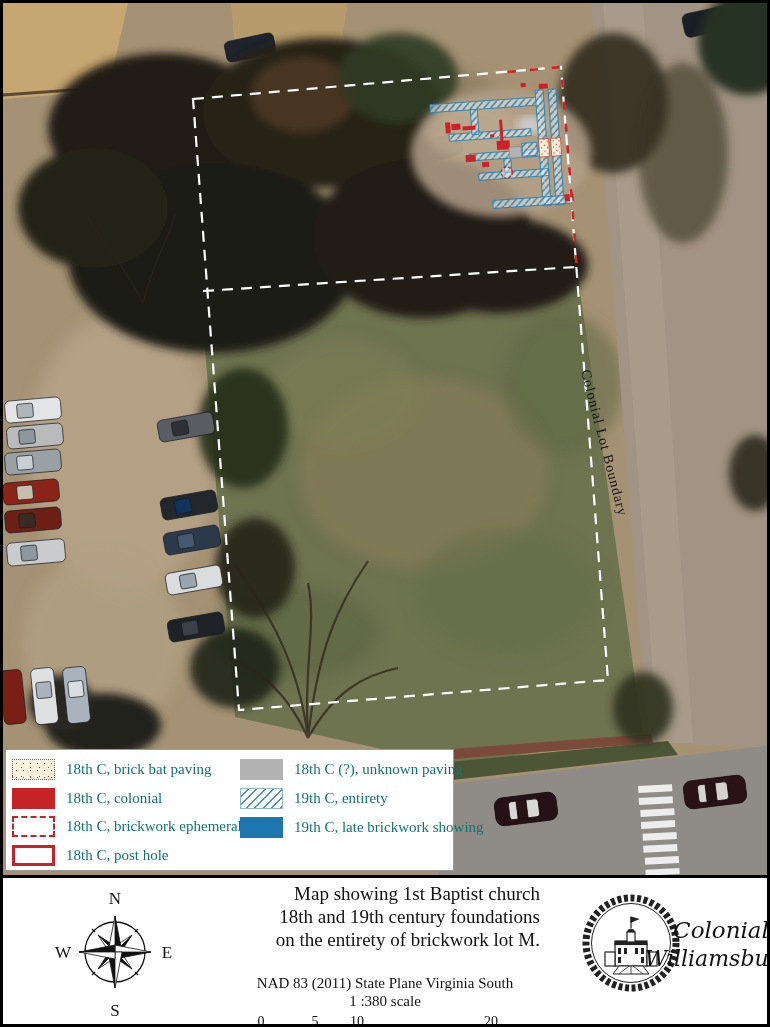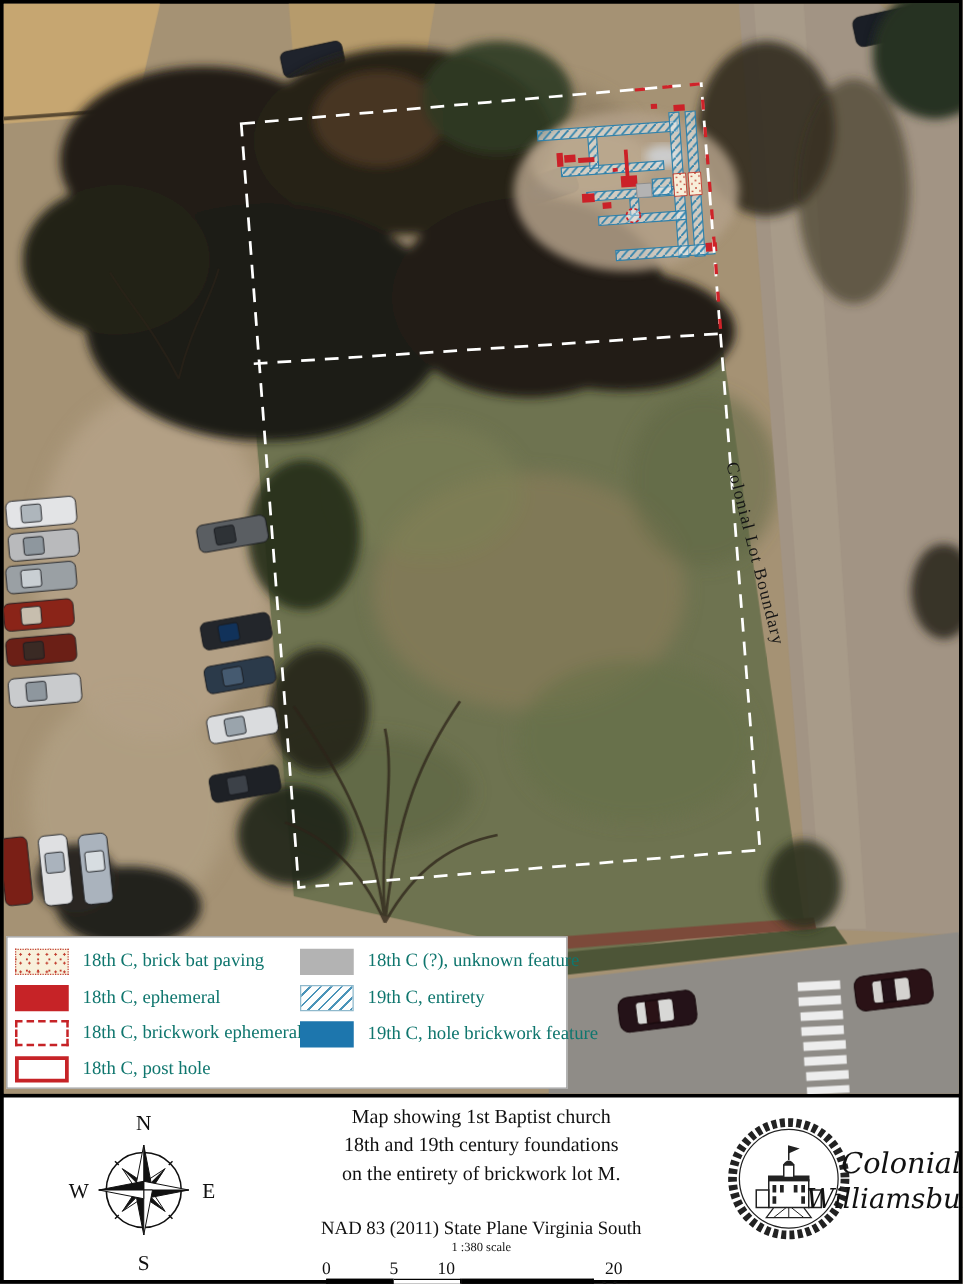--- a/index.html
+++ b/index.html
@@ -25,23 +25,23 @@
   .sw-gray{background:#b3b3b3;}
   .sw-hatch{background-color:#fdfdfd;
       background-image:repeating-linear-gradient(135deg,rgba(0,0,0,0) 0 4.5px,#4a93b8 4.5px 6px);
       border:1px solid #8fb9cc;}
   .sw-blue{background:#1d76ad;}
   .lg-label{font-size:15px;color:#0f766e;white-space:nowrap;}
   
   .lot-label{font-size:14px;fill:#151515;letter-spacing:1px;font-family:"Liberation Serif","DejaVu Serif",serif;}
   
   .title-col{position:absolute;left:227px;top:4px;width:310px;text-align:center;color:#111;}
-  .title-line{font-size:16px;line-height:23px;}
+  .title-line{font-size:19px;line-height:23px;text-align:right;}
   .datum-line{font-size:15px;margin-top:24px;}
-  .scale-line{font-size:10px;margin-top:1px;}
+  .scale-line{font-size:15px;margin-top:1px;}
   .scalebar{position:relative;margin-left:31px;margin-top:6px;width:214px;height:40px;text-align:left;}
   .sb-labels{position:relative;height:13px;font-size:14px;}
   .sb-labels span{position:absolute;transform:translateX(-50%);top:-2px;}
   .sb-rows{position:relative;width:214px;}
   .sb-row{display:flex;height:9px;}
   .sb-seg{box-sizing:border-box;border:1px solid #000;height:9px;}
   .sb-seg+.sb-seg{border-left:none;}
   .sb-row2 .sb-seg{border-top:none;}
   .seg-b{background:#000;} .seg-w{background:#fff;}
   .sb-unit{position:absolute;left:220px;top:13px;font-size:15px;white-space:nowrap;}
@@ -278,43 +278,43 @@
 
     
     <div class="legend">
       <div class="lg-col lg-col1">
         <div class="lg-row">
           <span class="sw sw-stipple"></span>
           <span class="lg-label">18th C, brick bat paving</span>
         </div>
         <div class="lg-row">
           <span class="sw sw-red"></span>
-          <span class="lg-label">18th C, ephemeral</span>
+          <span class="lg-label">18th C, colonial</span>
         </div>
         <div class="lg-row">
           <span class="sw sw-ephemeral"></span>
           <span class="lg-label">18th C, brickwork ephemeral</span>
         </div>
         <div class="lg-row">
           <span class="sw sw-posthole"></span>
           <span class="lg-label">18th C, post hole</span>
         </div>
       </div>
       <div class="lg-col lg-col2">
         <div class="lg-row">
           <span class="sw sw-gray"></span>
-          <span class="lg-label">18th C (?), unknown feature</span>
+          <span class="lg-label">18th C (?), unknown paving</span>
         </div>
         <div class="lg-row">
           <span class="sw sw-hatch"></span>
           <span class="lg-label">19th C, entirety</span>
         </div>
         <div class="lg-row">
           <span class="sw sw-blue"></span>
-          <span class="lg-label">19th C, hole brickwork feature</span>
+          <span class="lg-label">19th C, late brickwork showing</span>
         </div>
       </div>
     </div>
   </div>
 
   <div class="panel">
 
     <svg class="compass" width="124" height="136" viewBox="0 0 124 136">
       <g transform="translate(2,4)">
         <circle cx="60" cy="64" r="30" fill="none" stroke="#111" stroke-width="1.3"></circle>

